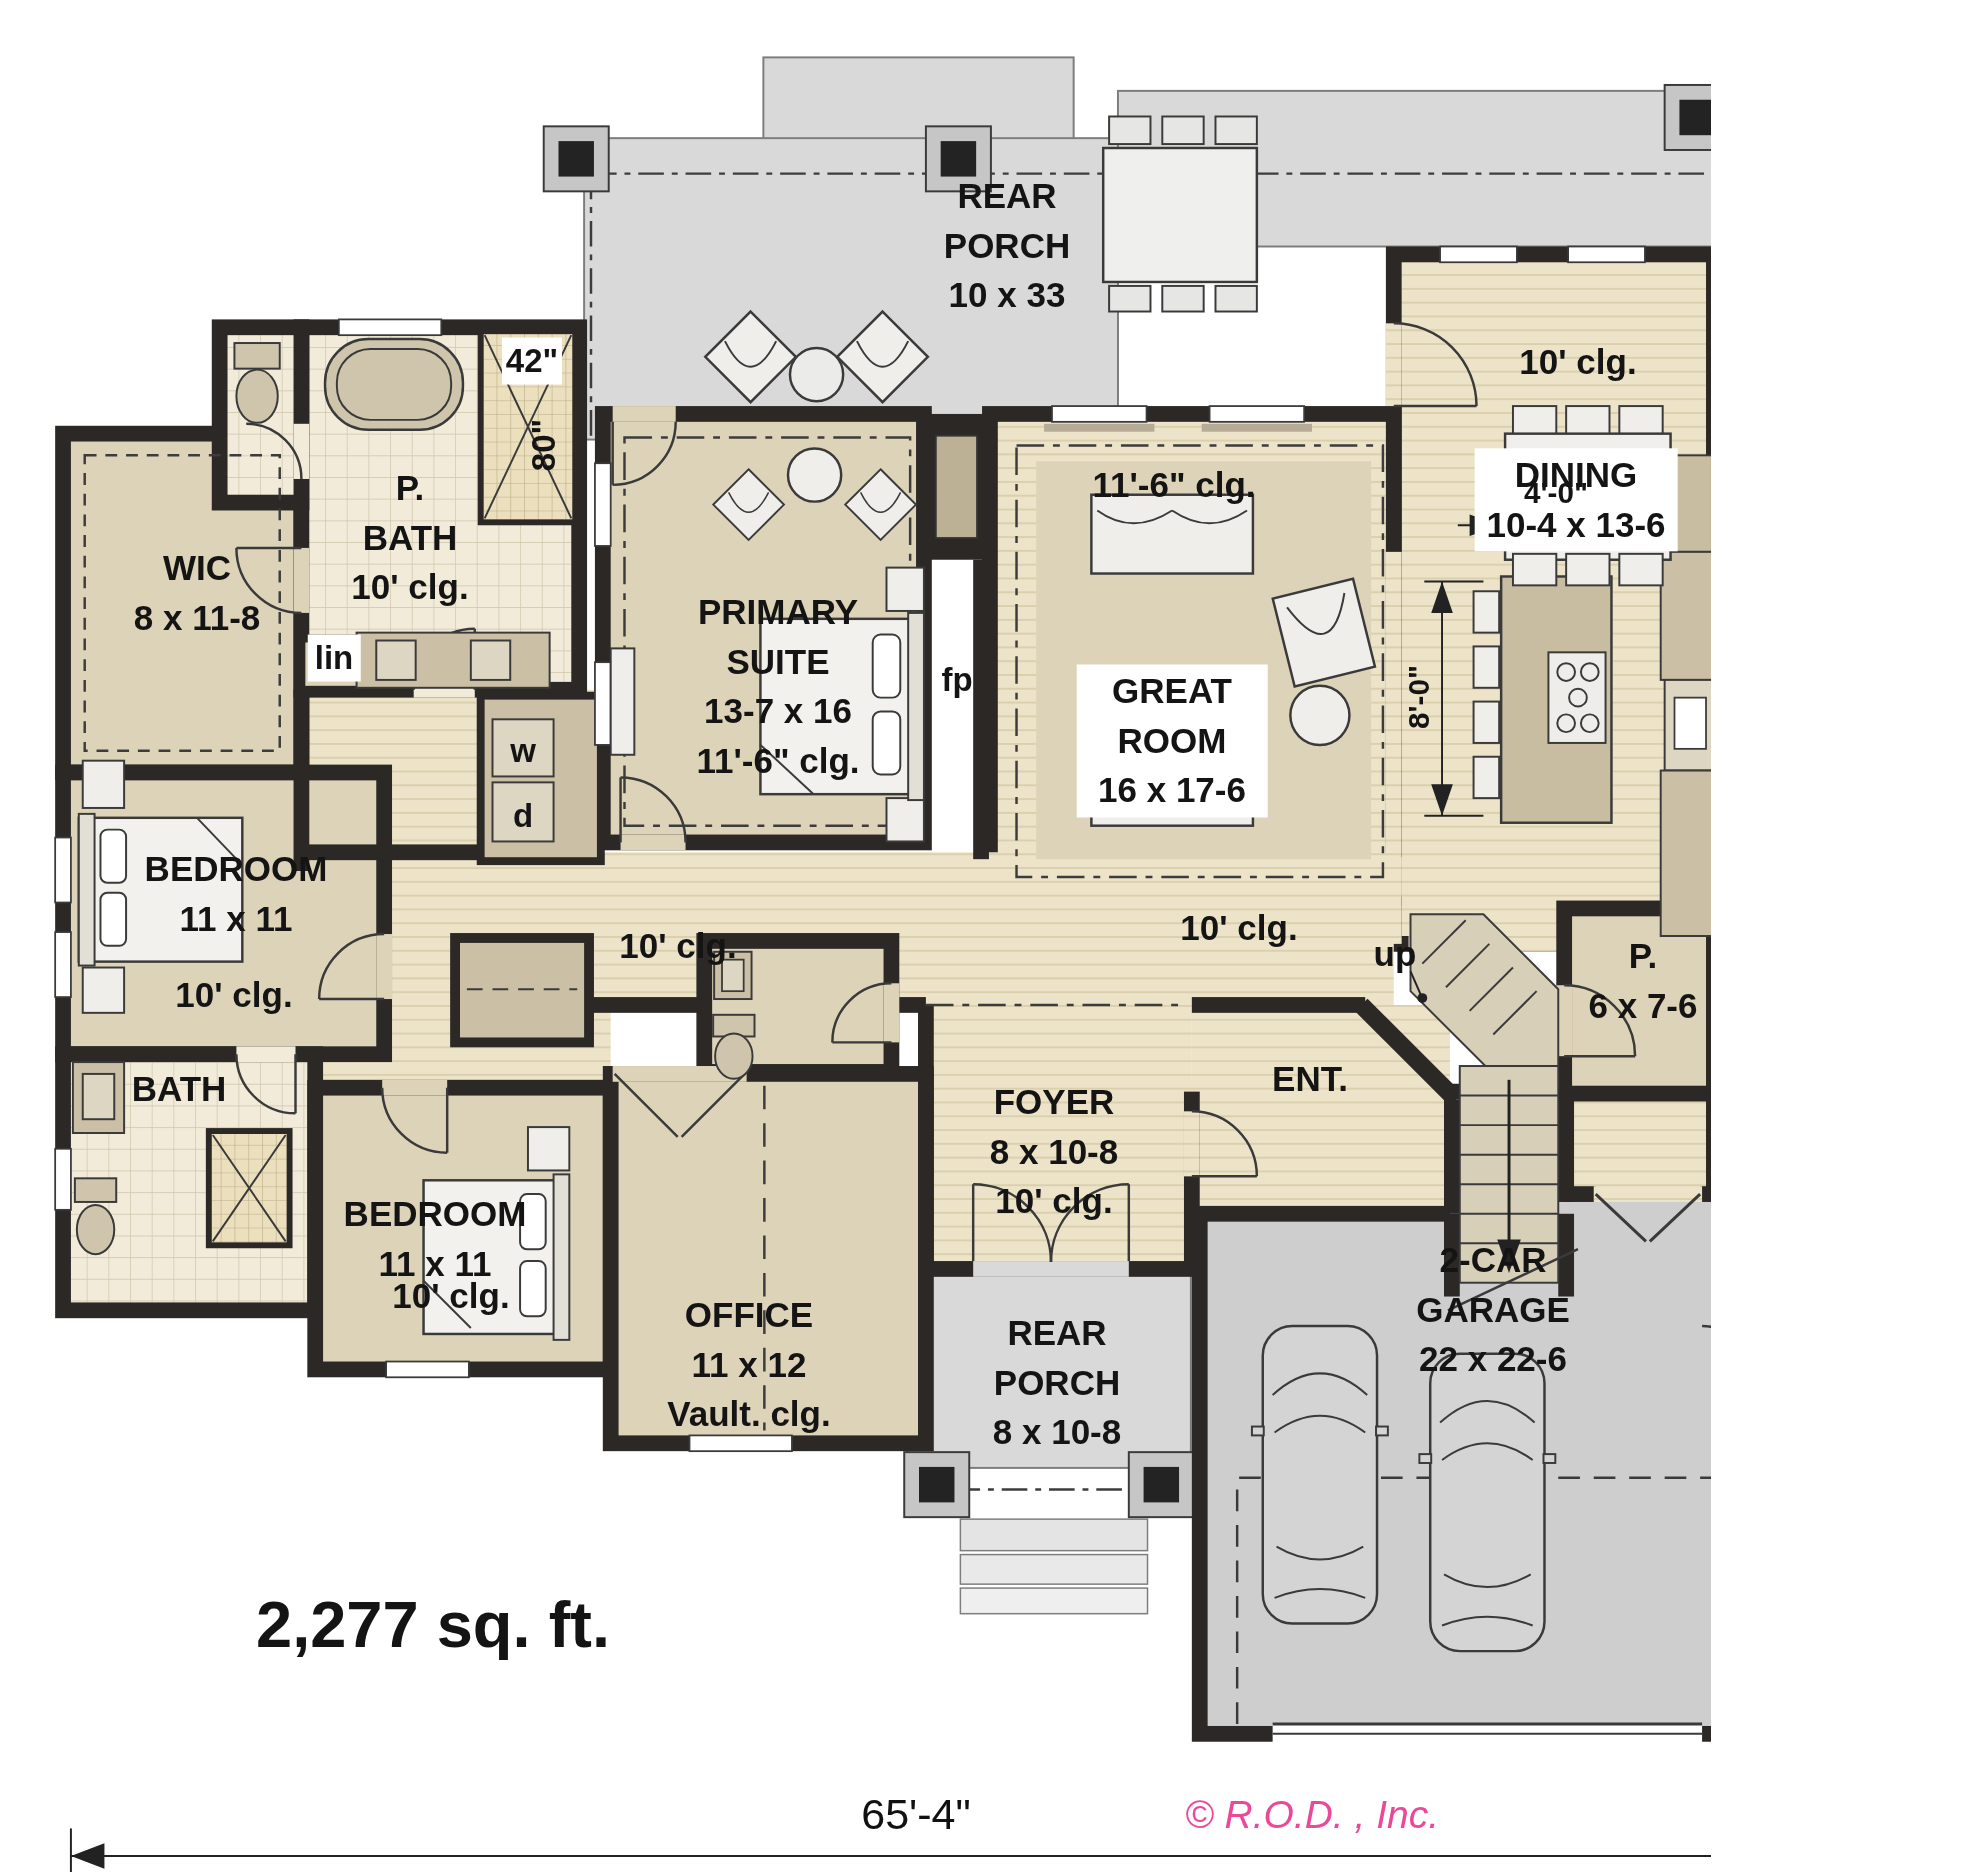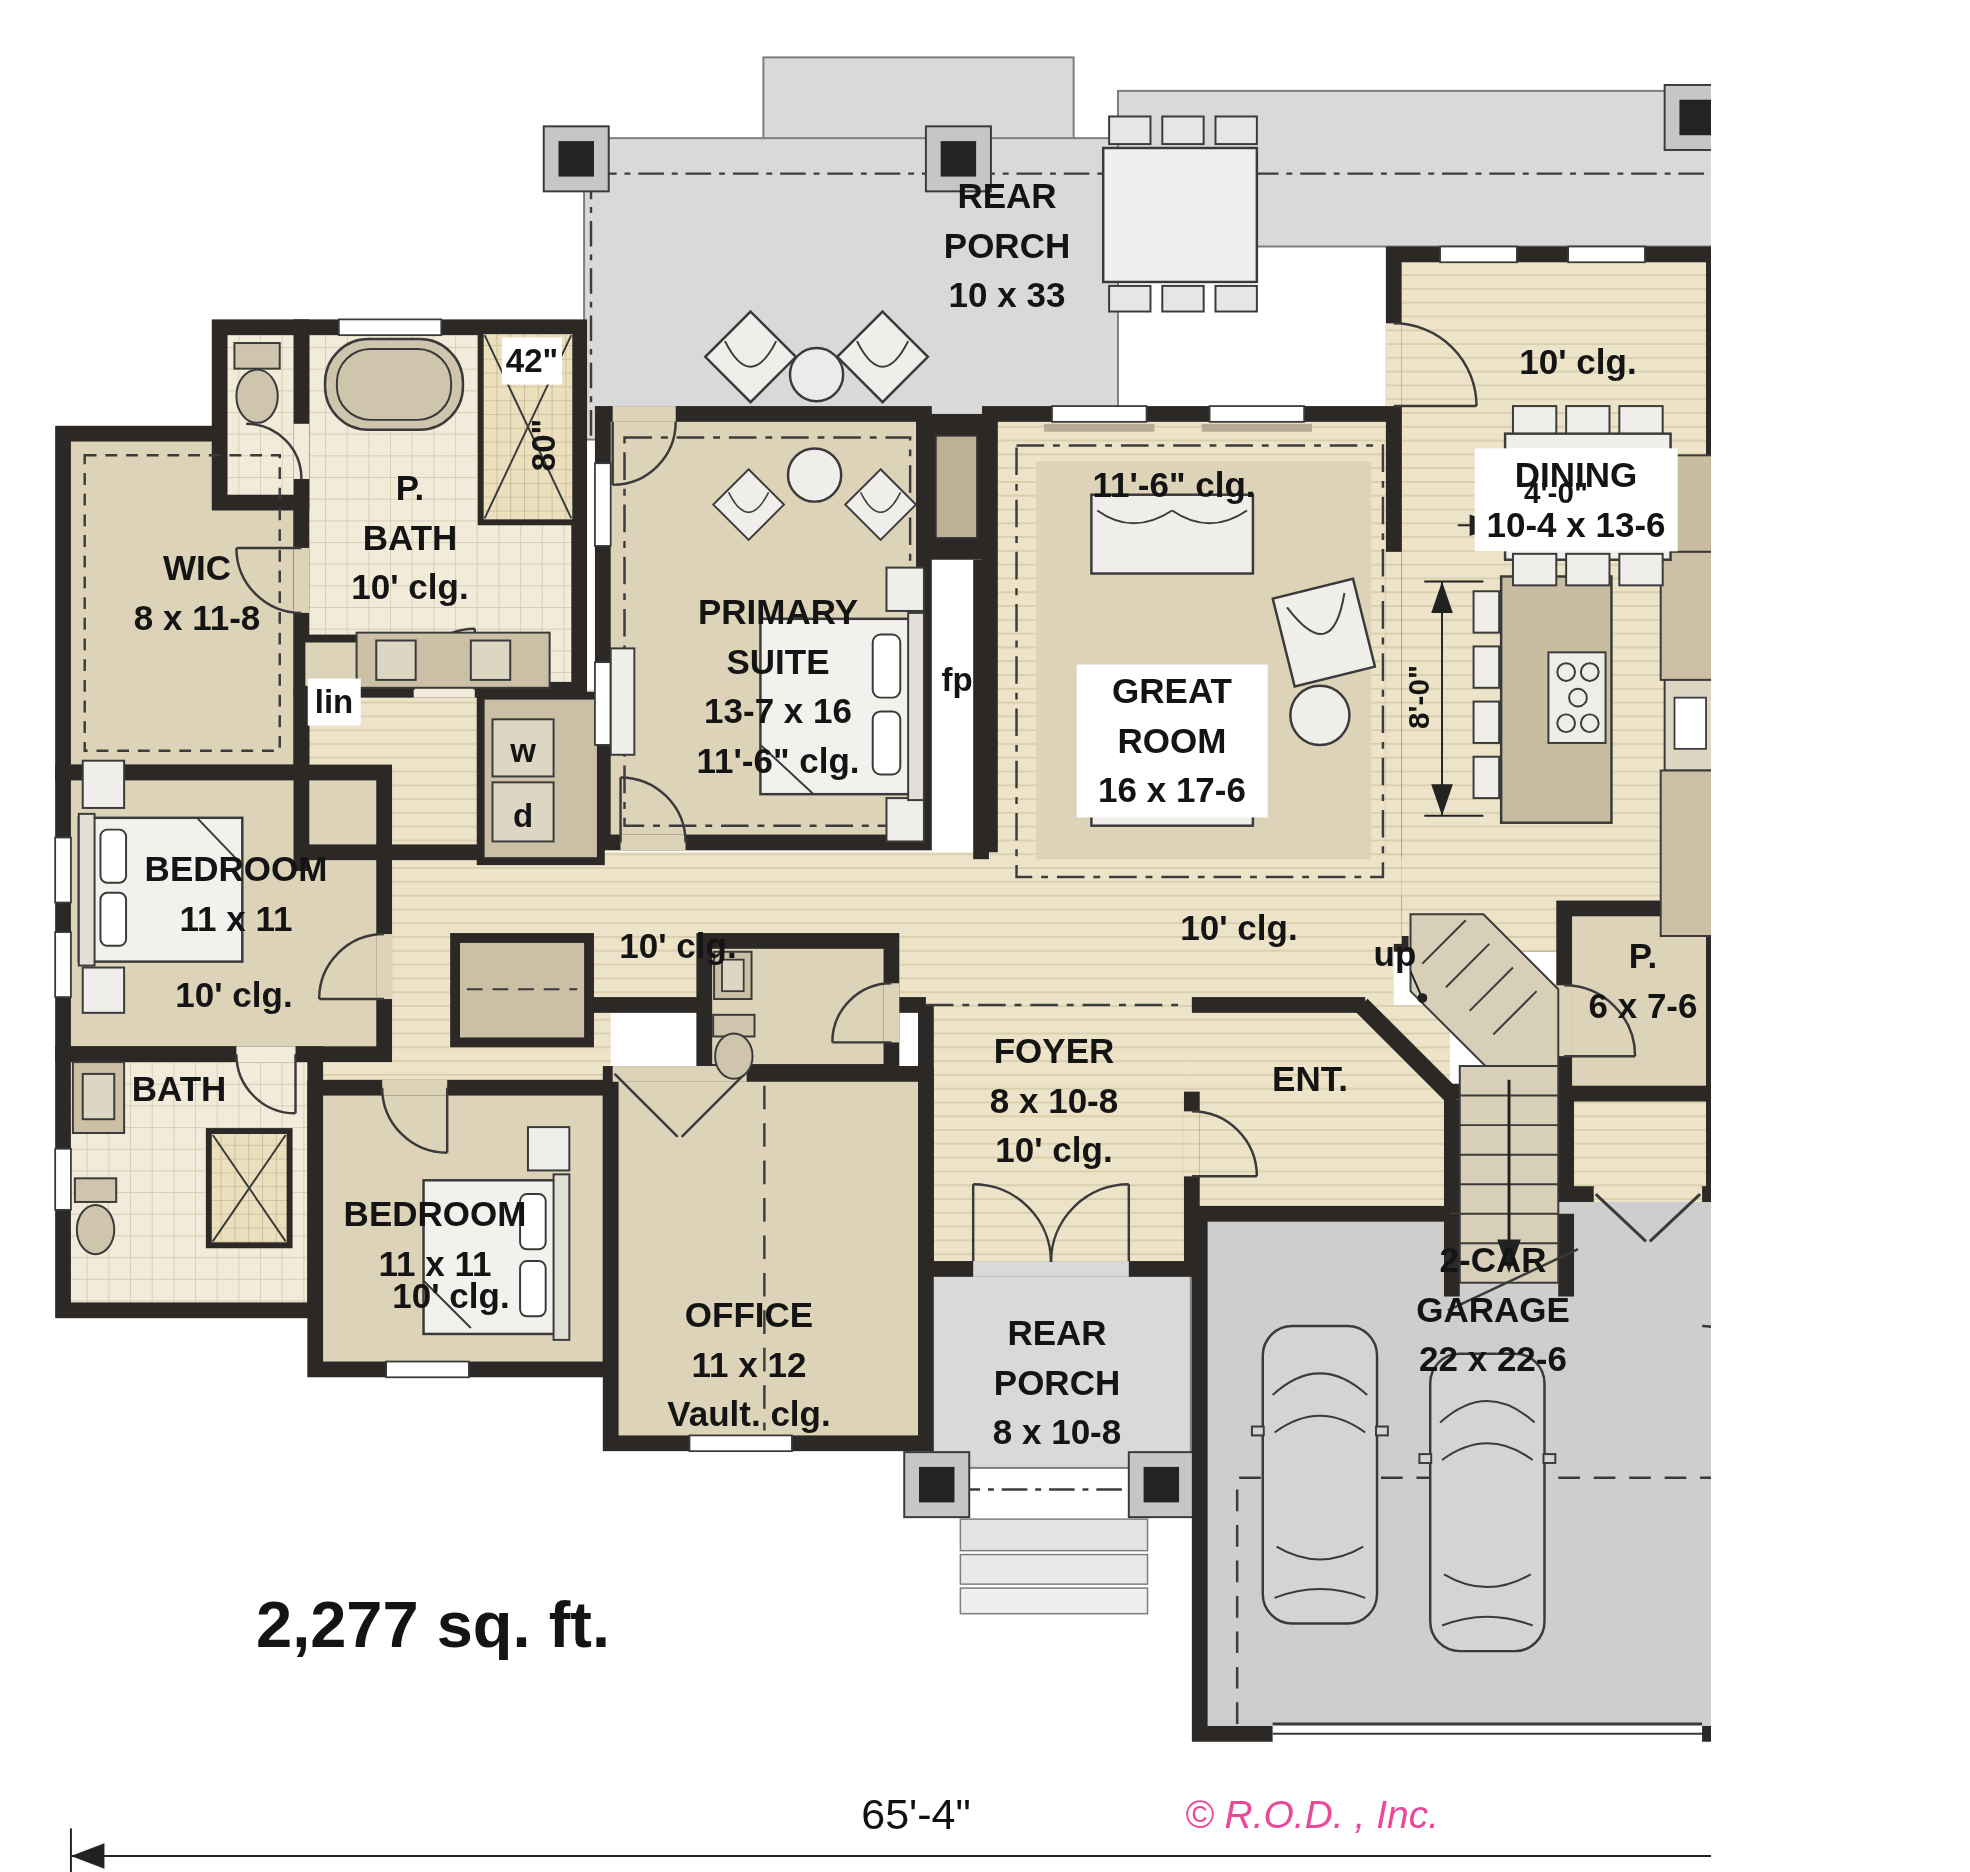--- a/index.html
+++ b/index.html
@@ -474,21 +474,21 @@
   <span>10' clg.</span>
 </div>
 <div class="lbl f34 box" style="left:532px;top:361px;padding:0 3.9px">42"</div>
 <div class="lbl f34 rot" style="left:544px;top:445px">80"</div>
 
 <div class="lbl f36" style="left:197px;top:593px">
   <span>WIC</span>
   <span>8 x 11-8</span>
 </div>
 
-<div class="lbl f34 box" style="left:334px;top:702px;padding:0 7px">lin</div>
+<div class="lbl f34 box" style="left:334px;top:658px;padding:0 7px">lin</div>
 <div class="lbl f34" style="left:523px;top:751px">w</div>
 <div class="lbl f34" style="left:523px;top:816px">d</div>
 <div class="lbl f34" style="left:957px;top:680px">fp</div>
 
 <div class="lbl f36" style="left:236px;top:894px">
   <span>BEDROOM</span>
   <span>11 x 11</span>
 </div>
 <div class="lbl f36" style="left:234px;top:995px">10' clg.</div>
 
@@ -502,21 +502,21 @@
   <span>11 x 11</span>
 </div>
 <div class="lbl f36" style="left:451px;top:1296px">10' clg.</div>
 
 <div class="lbl f36" style="left:749px;top:1365px">
   <span>OFFICE</span>
   <span>11 x 12</span>
   <span>Vault. clg.</span>
 </div>
 
-<div class="lbl f36" style="left:1054px;top:1101px">
+<div class="lbl f36" style="left:1054px;top:1152px">
   <span>FOYER</span>
   <span>8 x 10-8</span>
   <span>10' clg.</span>
 </div>
 
 <div class="lbl f36" style="left:1310px;top:1079px">ENT.</div>
 <div class="lbl f36" style="left:1395px;top:954px">up</div>
 
 <div class="lbl f36" style="left:1643px;top:981px">
   <span>P.</span>

